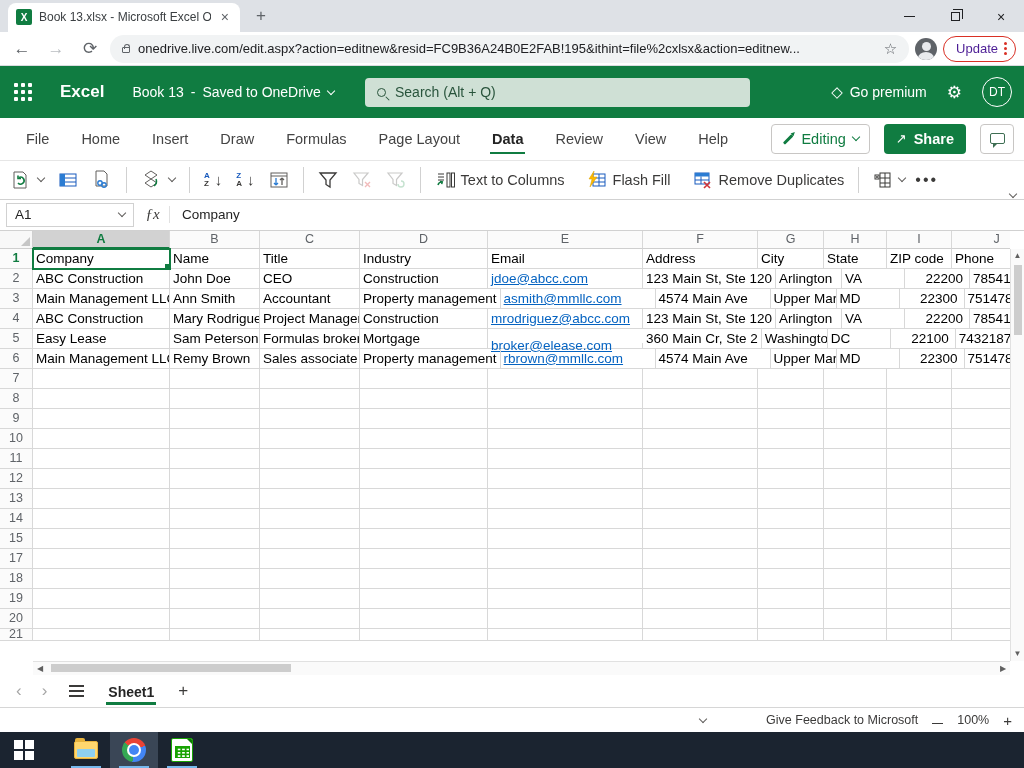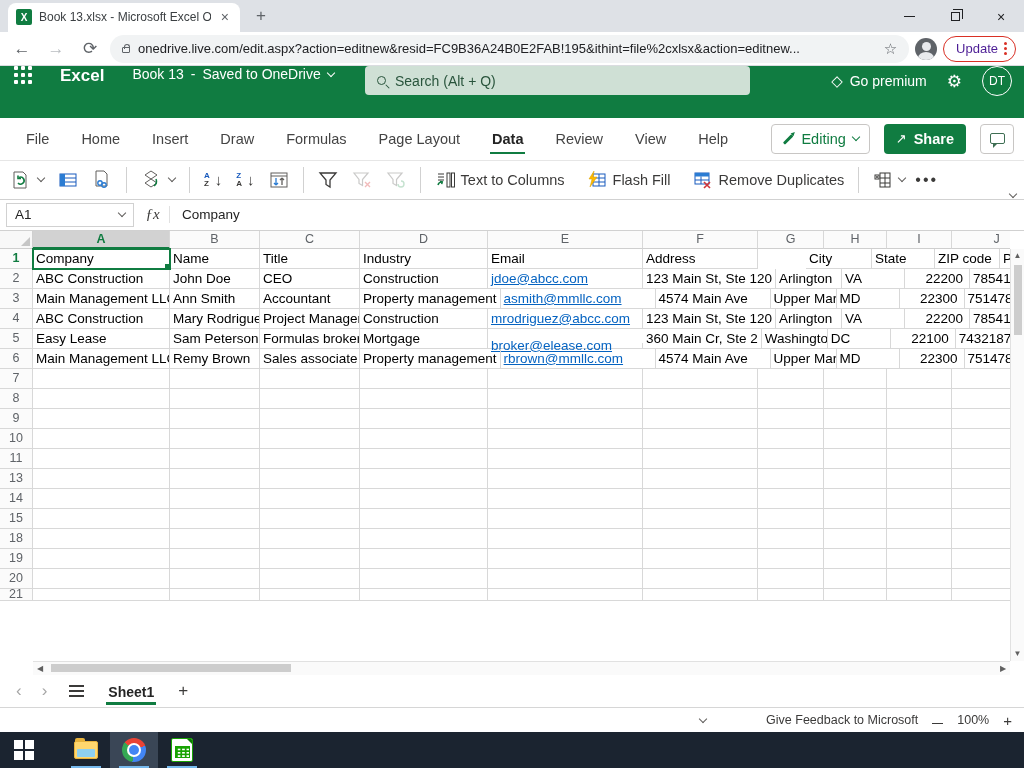--- a/index.html
+++ b/index.html
@@ -33,21 +33,21 @@
   .star { color:#5f6368; font-size:15px; }
   .avatar-b { width:22px; height:22px; border-radius:50%; background:#5f6368; position:relative; overflow:hidden;}
   .avatar-b::before { content:""; position:absolute; left:6.5px; top:4px; width:9px; height:9px; border-radius:50%; background:#e8eaed;}
   .avatar-b::after { content:""; position:absolute; left:3px; top:14px; width:16px; height:12px; border-radius:50%; background:#e8eaed;}
   .update-pill { border:1px solid #d93025; color:#4c1d95; border-radius:14px; height:26px; display:flex;
        align-items:center; padding:0 8px 0 12px; gap:6px; font-size:13px; }
   .dots3 { display:inline-flex; flex-direction:column; gap:2px; }
   .dots3 i { width:3px; height:3px; border-radius:50%; background:#d93025; }
 
   
-  .xheader { height:54px; background:#107c41; display:flex; align-items:flex-start; padding:0 14px; color:#fff; position:relative;}
+  .xheader { height:54px; background:#107c41; display:flex; align-items:center; padding:0 14px; color:#fff; position:relative;}
   .waffle { display:grid; grid-template-columns:repeat(3,4px); grid-template-rows:repeat(3,4px); gap:3px; margin-right:28px;}
   .waffle i { background:#fff; border-radius:1px; }
   .xlogo { font-size:17px; font-weight:bold; margin-right:28px; }
   .xtitle { font-size:14px; display:flex; gap:7px; align-items:center;}
   .xsearch { position:absolute; left:365px; width:385px; height:29px; background:#cfe0d5; border-radius:4px;
        display:flex; align-items:center; padding:0 12px; gap:9px; color:#29543c; font-size:14px;}
   .mag { width:9px; height:9px; border:1.6px solid #29543c; border-radius:50%; position:relative; }
   .mag::after { content:""; position:absolute; width:5px; border-top:1.6px solid #29543c; transform:rotate(45deg); left:7px; top:9px;}
   .xright { position:absolute; right:12px; display:flex; align-items:center; gap:20px; font-size:14px;}
   .gem { font-size:15px; }
@@ -420,21 +420,21 @@
           <div class="chead" style="flex: 0 0 90px;">J</div>
         </div>
         <div class="grow">
           <div class="rhead sel">1</div>
           <div class="gcell selA1" style="flex: 0 0 137px; overflow: hidden;">Company</div>
           <div class="gcell" style="flex: 0 0 90px; overflow: hidden;">Name</div>
           <div class="gcell" style="flex: 0 0 100px; overflow: hidden;">Title</div>
           <div class="gcell" style="flex: 0 0 128px;">Industry</div>
           <div class="gcell" style="flex: 0 0 155px;">Email</div>
           <div class="gcell" style="flex: 0 0 115px;">Address</div>
-          <div class="gcell" style="flex: 0 0 66px; overflow: hidden; margin-left: 48px;">City</div>
+          <div class="gcell" style="flex: 0 0 66px; overflow: hidden;">City</div>
           <div class="gcell" style="flex: 0 0 63px;">State</div>
           <div class="gcell" style="flex: 0 0 65px;">ZIP code</div>
           <div class="gcell" style="flex: 0 0 90px;">Phone</div>
         </div>
         <div class="grow">
           <div class="rhead">2</div>
           <div class="gcell" style="flex: 0 0 137px; overflow: hidden;">ABC Construction</div>
           <div class="gcell" style="flex: 0 0 90px; overflow: hidden;">John Doe</div>
           <div class="gcell" style="flex: 0 0 100px; overflow: hidden;">CEO</div>
           <div class="gcell" style="flex: 0 0 128px;">Construction</div>
@@ -556,20 +556,33 @@
           <div class="gcell" style="flex: 0 0 100px; overflow: hidden;"></div>
           <div class="gcell" style="flex: 0 0 128px;"></div>
           <div class="gcell" style="flex: 0 0 155px;"></div>
           <div class="gcell" style="flex: 0 0 115px;"></div>
           <div class="gcell" style="flex: 0 0 66px; overflow: hidden;"></div>
           <div class="gcell" style="flex: 0 0 63px;"></div>
           <div class="gcell num" style="flex: 0 0 65px;"></div>
           <div class="gcell" style="flex: 0 0 90px;"></div>
         </div>
         <div class="grow">
+          <div class="rhead">12</div>
+          <div class="gcell" style="flex: 0 0 137px; overflow: hidden;"></div>
+          <div class="gcell" style="flex: 0 0 90px; overflow: hidden;"></div>
+          <div class="gcell" style="flex: 0 0 100px; overflow: hidden;"></div>
+          <div class="gcell" style="flex: 0 0 128px;"></div>
+          <div class="gcell" style="flex: 0 0 155px;"></div>
+          <div class="gcell" style="flex: 0 0 115px;"></div>
+          <div class="gcell" style="flex: 0 0 66px; overflow: hidden;"></div>
+          <div class="gcell" style="flex: 0 0 63px;"></div>
+          <div class="gcell num" style="flex: 0 0 65px;"></div>
+          <div class="gcell" style="flex: 0 0 90px;"></div>
+        </div>
+        <div class="grow">
           <div class="rhead">13</div>
           <div class="gcell" style="flex: 0 0 137px; overflow: hidden;"></div>
           <div class="gcell" style="flex: 0 0 90px; overflow: hidden;"></div>
           <div class="gcell" style="flex: 0 0 100px; overflow: hidden;"></div>
           <div class="gcell" style="flex: 0 0 128px;"></div>
           <div class="gcell" style="flex: 0 0 155px;"></div>
           <div class="gcell" style="flex: 0 0 115px;"></div>
           <div class="gcell" style="flex: 0 0 66px; overflow: hidden;"></div>
           <div class="gcell" style="flex: 0 0 63px;"></div>
           <div class="gcell num" style="flex: 0 0 65px;"></div>
@@ -583,20 +596,33 @@
           <div class="gcell" style="flex: 0 0 128px;"></div>
           <div class="gcell" style="flex: 0 0 155px;"></div>
           <div class="gcell" style="flex: 0 0 115px;"></div>
           <div class="gcell" style="flex: 0 0 66px; overflow: hidden;"></div>
           <div class="gcell" style="flex: 0 0 63px;"></div>
           <div class="gcell num" style="flex: 0 0 65px;"></div>
           <div class="gcell" style="flex: 0 0 90px;"></div>
         </div>
         <div class="grow">
           <div class="rhead">15</div>
+          <div class="gcell" style="flex: 0 0 137px; overflow: hidden;"></div>
+          <div class="gcell" style="flex: 0 0 90px; overflow: hidden;"></div>
+          <div class="gcell" style="flex: 0 0 100px; overflow: hidden;"></div>
+          <div class="gcell" style="flex: 0 0 128px;"></div>
+          <div class="gcell" style="flex: 0 0 155px;"></div>
+          <div class="gcell" style="flex: 0 0 115px;"></div>
+          <div class="gcell" style="flex: 0 0 66px; overflow: hidden;"></div>
+          <div class="gcell" style="flex: 0 0 63px;"></div>
+          <div class="gcell num" style="flex: 0 0 65px;"></div>
+          <div class="gcell" style="flex: 0 0 90px;"></div>
+        </div>
+        <div class="grow">
+          <div class="rhead">17</div>
           <div class="gcell" style="flex: 0 0 137px; overflow: hidden;"></div>
           <div class="gcell" style="flex: 0 0 90px; overflow: hidden;"></div>
           <div class="gcell" style="flex: 0 0 100px; overflow: hidden;"></div>
           <div class="gcell" style="flex: 0 0 128px;"></div>
           <div class="gcell" style="flex: 0 0 155px;"></div>
           <div class="gcell" style="flex: 0 0 115px;"></div>
           <div class="gcell" style="flex: 0 0 66px; overflow: hidden;"></div>
           <div class="gcell" style="flex: 0 0 63px;"></div>
           <div class="gcell num" style="flex: 0 0 65px;"></div>
           <div class="gcell" style="flex: 0 0 90px;"></div>

